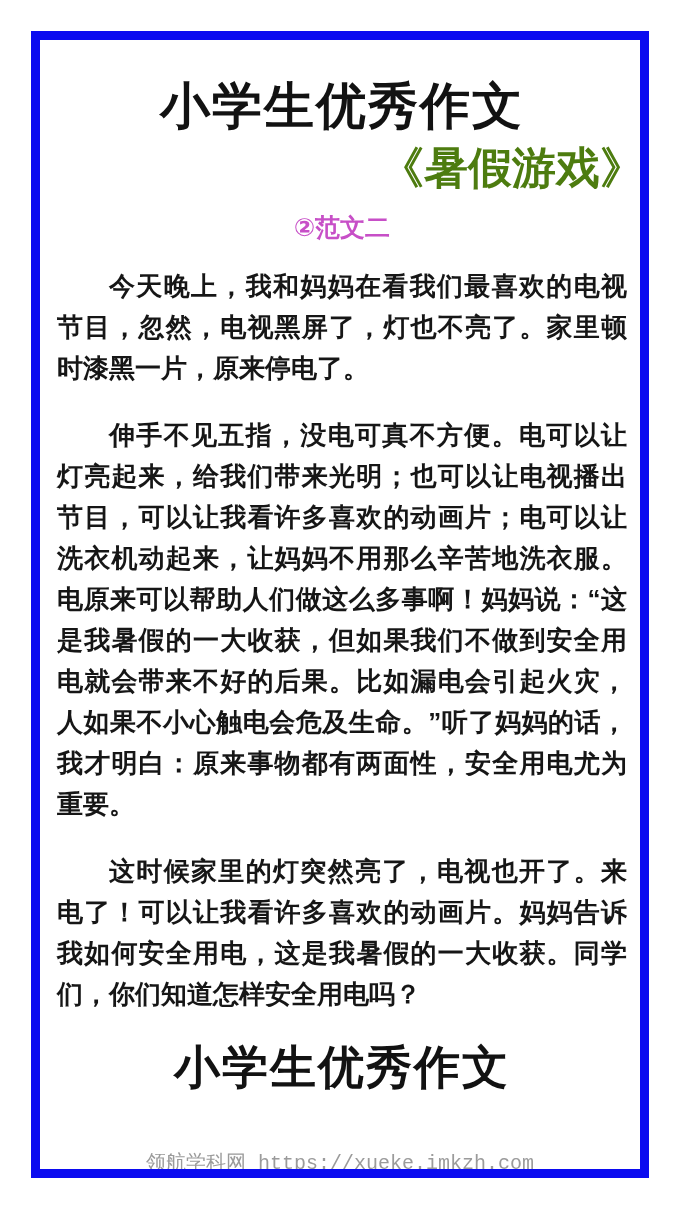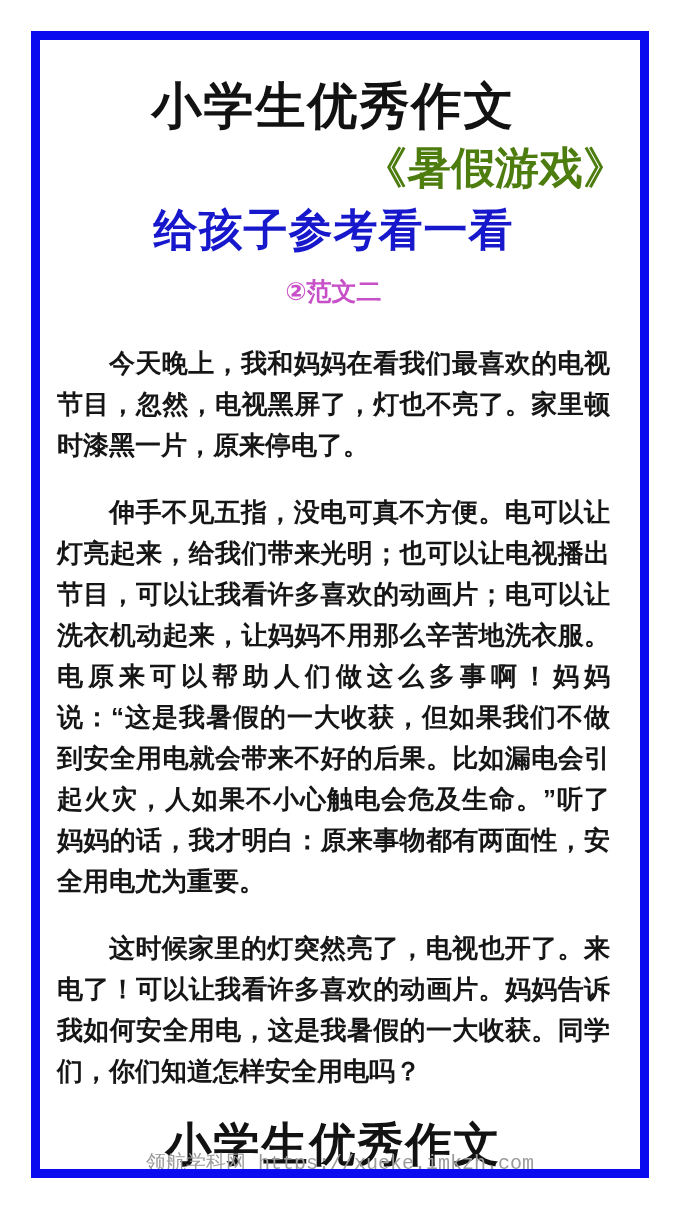--- a/index.html
+++ b/index.html
@@ -21,21 +21,21 @@
     top: 31px;
     right: 31px;
     bottom: 31px;
     border: 9px solid #0b0bf0;
     z-index: 3;
     pointer-events: none;
   }
   .content {
     position: absolute;
     left: 40px;
-    right: 53px;
+    right: 36px;
     top: 40px;
     z-index: 1;
   }
   .main-title {
     margin-top: 38px;
     font-size: 50px;
     line-height: 56px;
     font-weight: bold;
     text-align: center;
     color: #121212;
@@ -60,21 +60,21 @@
   }
   .section-label {
     margin-top: 22px;
     font-size: 25px;
     line-height: 29px;
     font-weight: bold;
     text-align: center;
     color: #c74fc7;
   }
   .essay-body {
-    margin-top: 37px;
+    margin-top: 24px;
     padding: 0 17px;
     font-size: 26px;
     line-height: 41px;
     font-weight: 700;
     color: #161616;
     text-align: justify;
   }
   .essay-body p {
     margin: 0 0 26px 0;
     text-indent: 2em;
@@ -105,21 +105,20 @@
 <body>
 
 <div class="page">
   <div class="frame"></div>
 
   <div class="content">
     <h1 class="main-title">小学生优秀作文</h1>
 
     <h2 class="essay-title">《暑假游戏》</h2>
 
-    <h3 class="tagline">给孩子参考看一看</h3>
 
     <div class="section-label">②范文二</div>
 
     <div class="essay-body">
       <p>今天晚上，我和妈妈在看我们最喜欢的电视节目，忽然，电视黑屏了，灯也不亮了。家里顿时漆黑一片，原来停电了。</p>
       <p>伸手不见五指，没电可真不方便。电可以让灯亮起来，给我们带来光明；也可以让电视播出节目，可以让我看许多喜欢的动画片；电可以让洗衣机动起来，让妈妈不用那么辛苦地洗衣服。电原来可以帮助人们做这么多事啊！妈妈说：“这是我暑假的一大收获，但如果我们不做到安全用电就会带来不好的后果。比如漏电会引起火灾，人如果不小心触电会危及生命。”听了妈妈的话，我才明白：原来事物都有两面性，安全用电尤为重要。</p>
       <p>这时候家里的灯突然亮了，电视也开了。来电了！可以让我看许多喜欢的动画片。妈妈告诉我如何安全用电，这是我暑假的一大收获。同学们，你们知道怎样安全用电吗？</p>
     </div>
 
     <div class="footer-title">小学生优秀作文</div>

